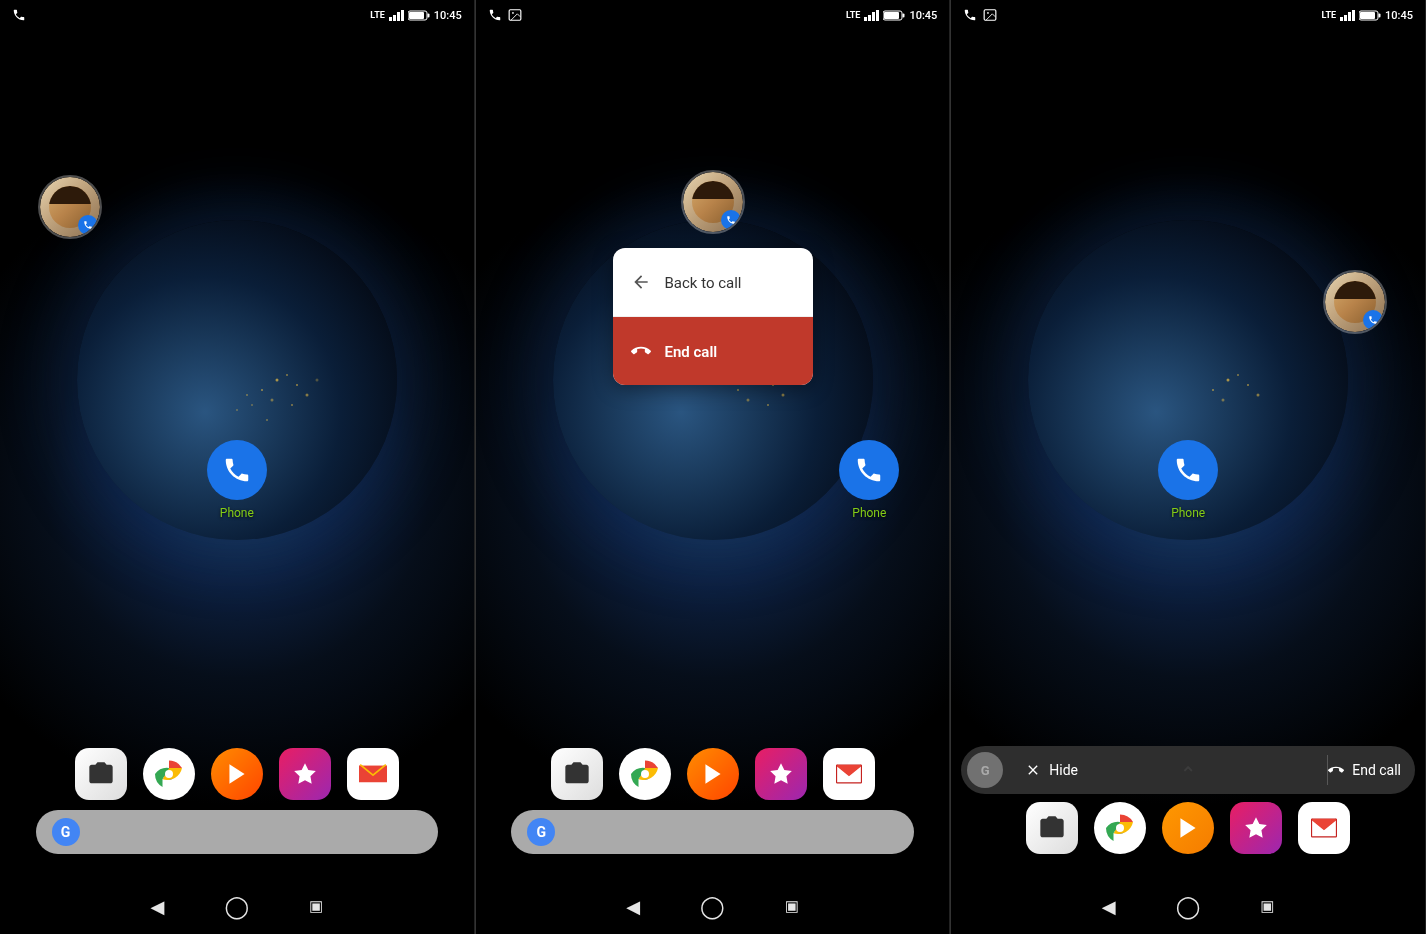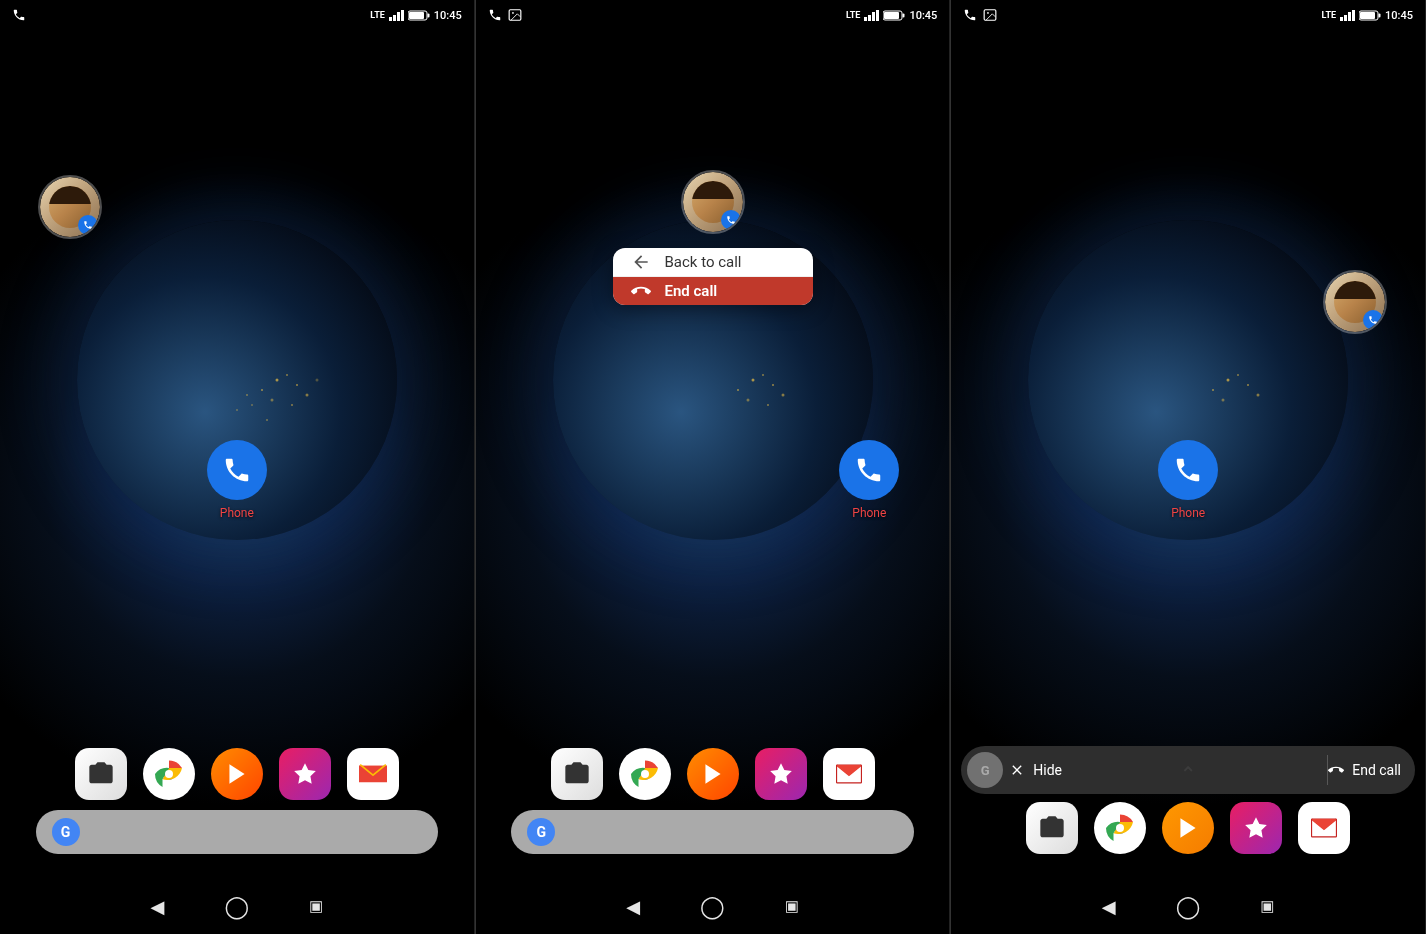--- a/index.html
+++ b/index.html
@@ -149,22 +149,22 @@
       transform: translateX(-50%);
       width: 0;
       height: 0;
       border-left: 8px solid transparent;
       border-right: 8px solid transparent;
       border-bottom: 8px solid #fff;
     }
 
     .menu-item {
       display: flex;
-      align-items: center;
-      padding: 4px 18px;
+      align-items: flex-end;
+      padding: 24px 18px;
       gap: 14px;
       cursor: pointer;
       border-bottom: 1px solid #f0f0f0;
     }
 
     .menu-item:last-child {
       border-bottom: none;
     }
 
     .menu-item.end-call {
@@ -289,21 +289,21 @@
       width: 60px;
       height: 60px;
       background: #1a73e8;
       border-radius: 50%;
       display: flex;
       align-items: center;
       justify-content: center;
     }
 
     .phone-label {
-      color: #ef4444;
+      color: #84cc16;
       font-size: 12px;
       text-shadow: 0 1px 3px rgba(0,0,0,0.8);
     }
 
     
     .screen1 .phone-app {
       top: 440px;
       left: 50%;
       transform: translateX(-50%);
     }
@@ -359,21 +359,21 @@
       color: #aaa;
       font-size: 13px;
       font-weight: bold;
     }
 
     .call-bar-hide {
       display: flex;
       align-items: center;
       gap: 8px;
       flex: 1;
-      padding-left: 6px;
+      padding-left: 22px;
       color: #fff;
       font-size: 14px;
     }
 
     .call-bar-end {
       display: flex;
       align-items: center;
       gap: 8px;
       padding-right: 14px;
       color: #fff;

